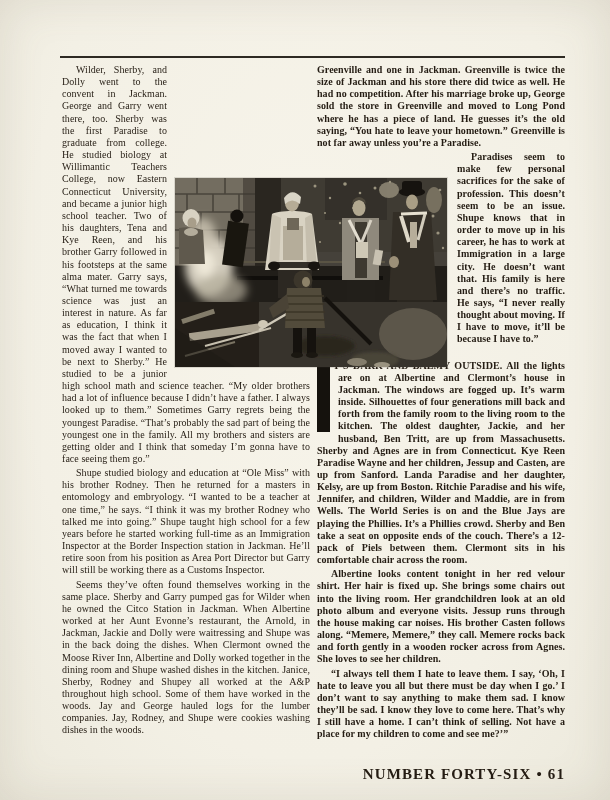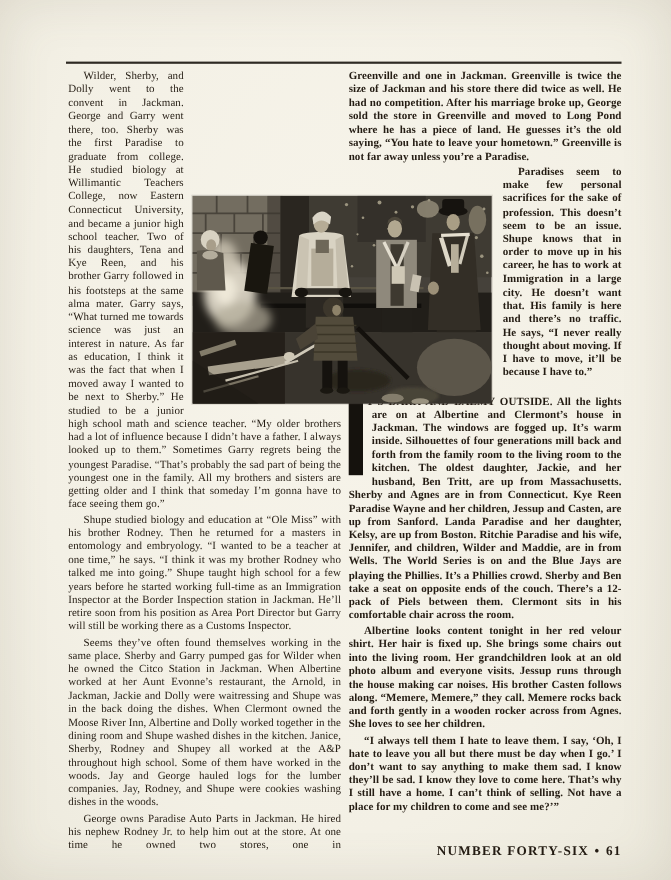--- a/index.html
+++ b/index.html
@@ -40,21 +40,21 @@
   .dropcap-letter{color:transparent;font-size:58px;line-height:71px;}
   .photo{
     position:absolute;left:175px;top:178px;width:272px;height:189px;
     margin:0;padding:0;z-index:2;
     box-shadow:0 0 0 1px rgba(60,55,45,0.15);
   }
   .photo svg{display:block;width:272px;height:189px;}
   .footer{
     position:absolute;top:766px;left:62px;width:503px;
     text-align:right;
-    font-size:12px;font-weight:700;letter-spacing:1.1px;
+    font-size:15px;font-weight:700;letter-spacing:1.1px;
     color:#241c13;
   }
   .footer .sep{margin:0 5px;}
 </style>
 </head>
 <body>
 
 <div class="page">
 
   <div class="top-rule"></div>
@@ -62,23 +62,20 @@
   <div class="col col-left">
     <p class="para indent">
       <span class="spacer-right"></span>
       <span class="ptext">Wilder, Sherby, and Dolly went to the convent in Jackman. George and Garry went there, too. Sherby was the first Paradise to graduate from college. He studied biology at Willimantic Teachers College, now Eastern Connecticut University, and became a junior high school teacher. Two of his daughters, Tena and Kye Reen, and his brother Garry followed in his footsteps at the same alma mater. Garry says, “What turned me towards science was just an interest in nature. As far as education, I think it was the fact that when I moved away I wanted to be next to Sherby.” He studied to be a junior high school math and science teacher. “My older brothers had a lot of influence because I didn’t have a father. I always looked up to them.” Sometimes Garry regrets being the youngest Paradise. “That’s probably the sad part of being the youngest one in the family. All my brothers and sisters are getting older and I think that someday I’m gonna have to face seeing them go.”</span>
     </p>
     <p class="para indent">
       <span class="ptext">Shupe studied biology and education at “Ole Miss” with his brother Rodney. Then he returned for a masters in entomology and embryology. “I wanted to be a teacher at one time,” he says. “I think it was my brother Rodney who talked me into going.” Shupe taught high school for a few years before he started working full-time as an Immigration Inspector at the Border Inspection station in Jackman. He’ll retire soon from his position as Area Port Director but Garry will still be working there as a Customs Inspector.</span>
     </p>
     <p class="para indent">
       <span class="ptext">Seems they’ve often found themselves working in the same place. Sherby and Garry pumped gas for Wilder when he owned the Citco Station in Jackman. When Albertine worked at her Aunt Evonne’s restaurant, the Arnold, in Jackman, Jackie and Dolly were waitressing and Shupe was in the back doing the dishes. When Clermont owned the Moose River Inn, Albertine and Dolly worked together in the dining room and Shupe washed dishes in the kitchen. Janice, Sherby, Rodney and Shupey all worked at the A&amp;P throughout high school. Some of them have worked in the woods. Jay and George hauled logs for the lumber companies. Jay, Rodney, and Shupe were cookies washing dishes in the woods.</span>
-    </p>
-    <p class="para indent cont">
-      <span class="ptext">George owns Paradise Auto Parts in Jackman. He hired his nephew Rodney Jr. to help him out at the store. At one time he owned two stores, one in</span>
     </p>
   </div>
 
   <figure class="photo">
     <svg viewBox="0 0 272 189" preserveAspectRatio="none">
       <defs>
         <filter id="b4" x="-50%" y="-50%" width="200%" height="200%">
             <feGaussianBlur stdDeviation="4"></feGaussianBlur>
           </filter>
         <filter id="b2" x="-50%" y="-50%" width="200%" height="200%">

